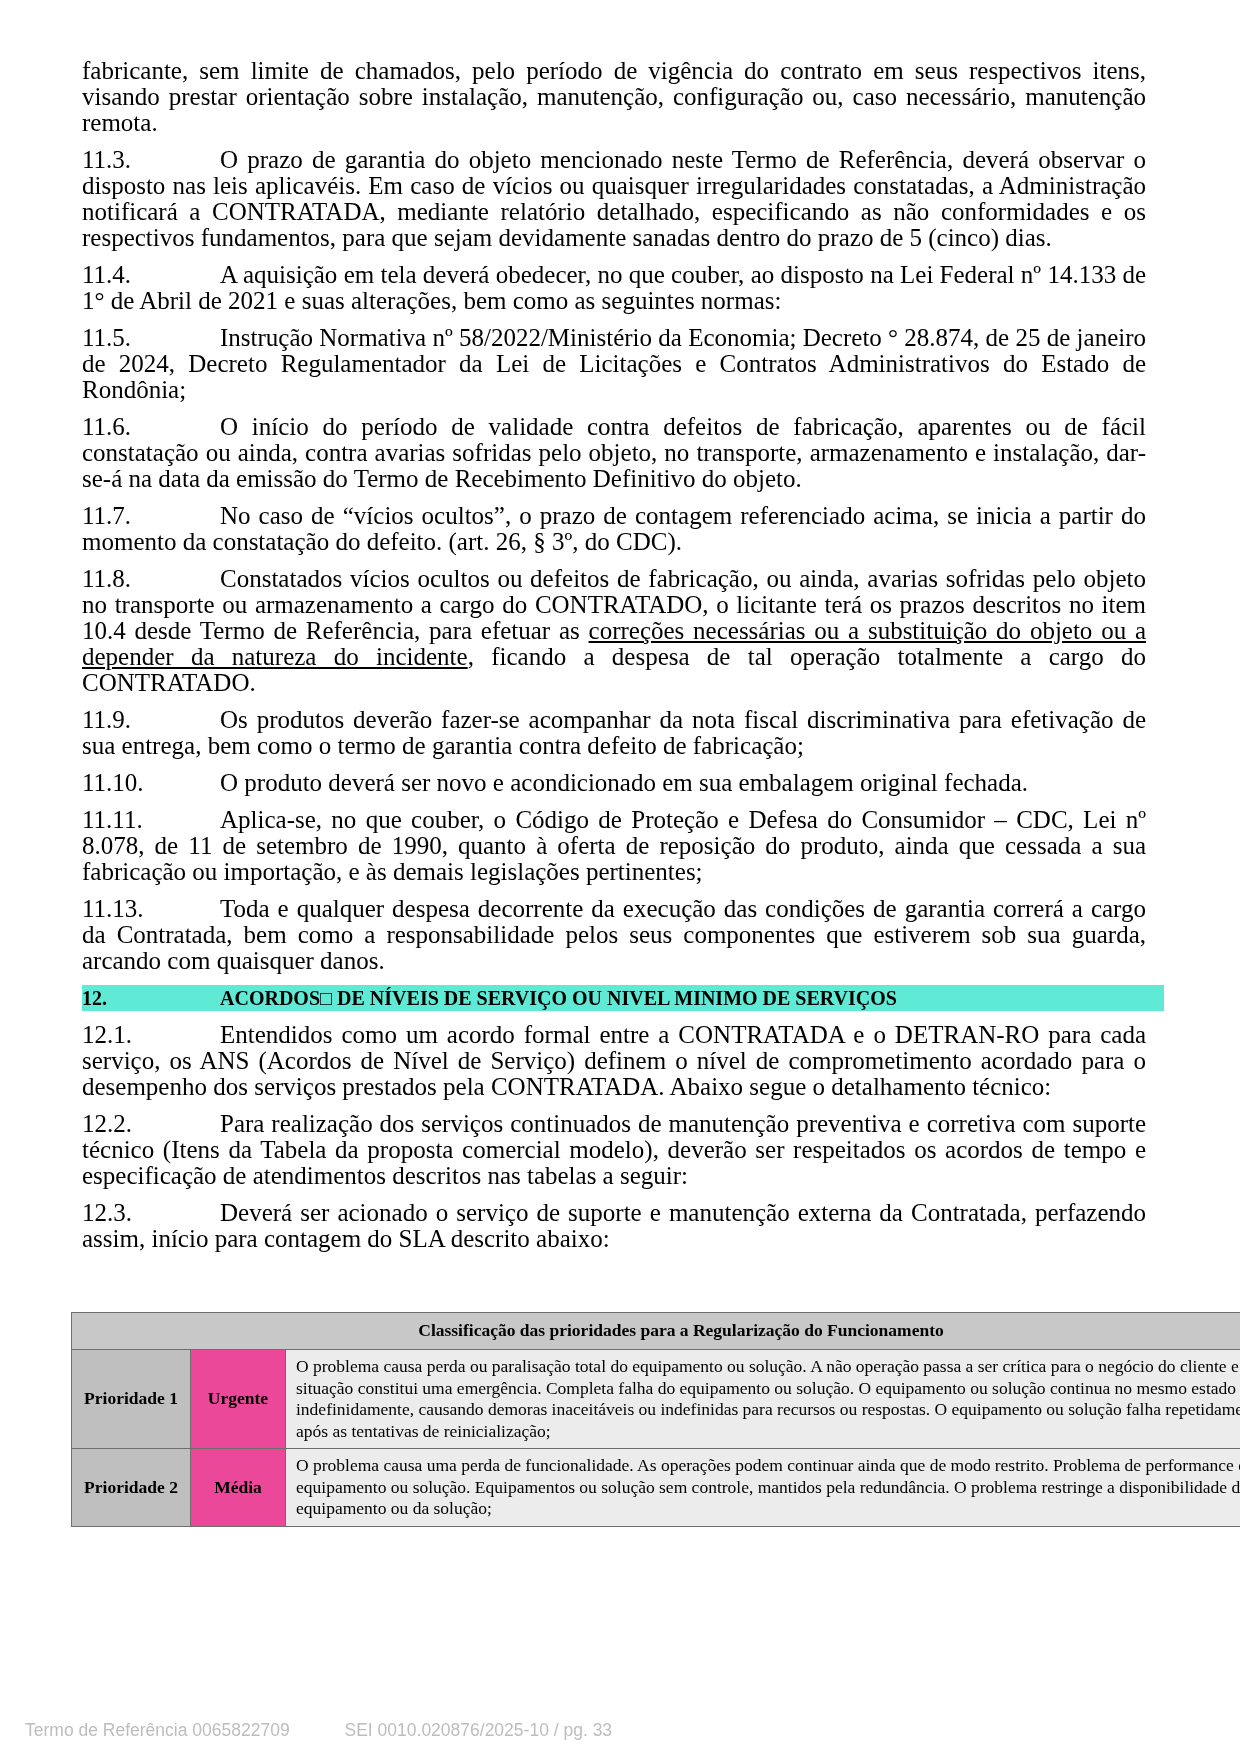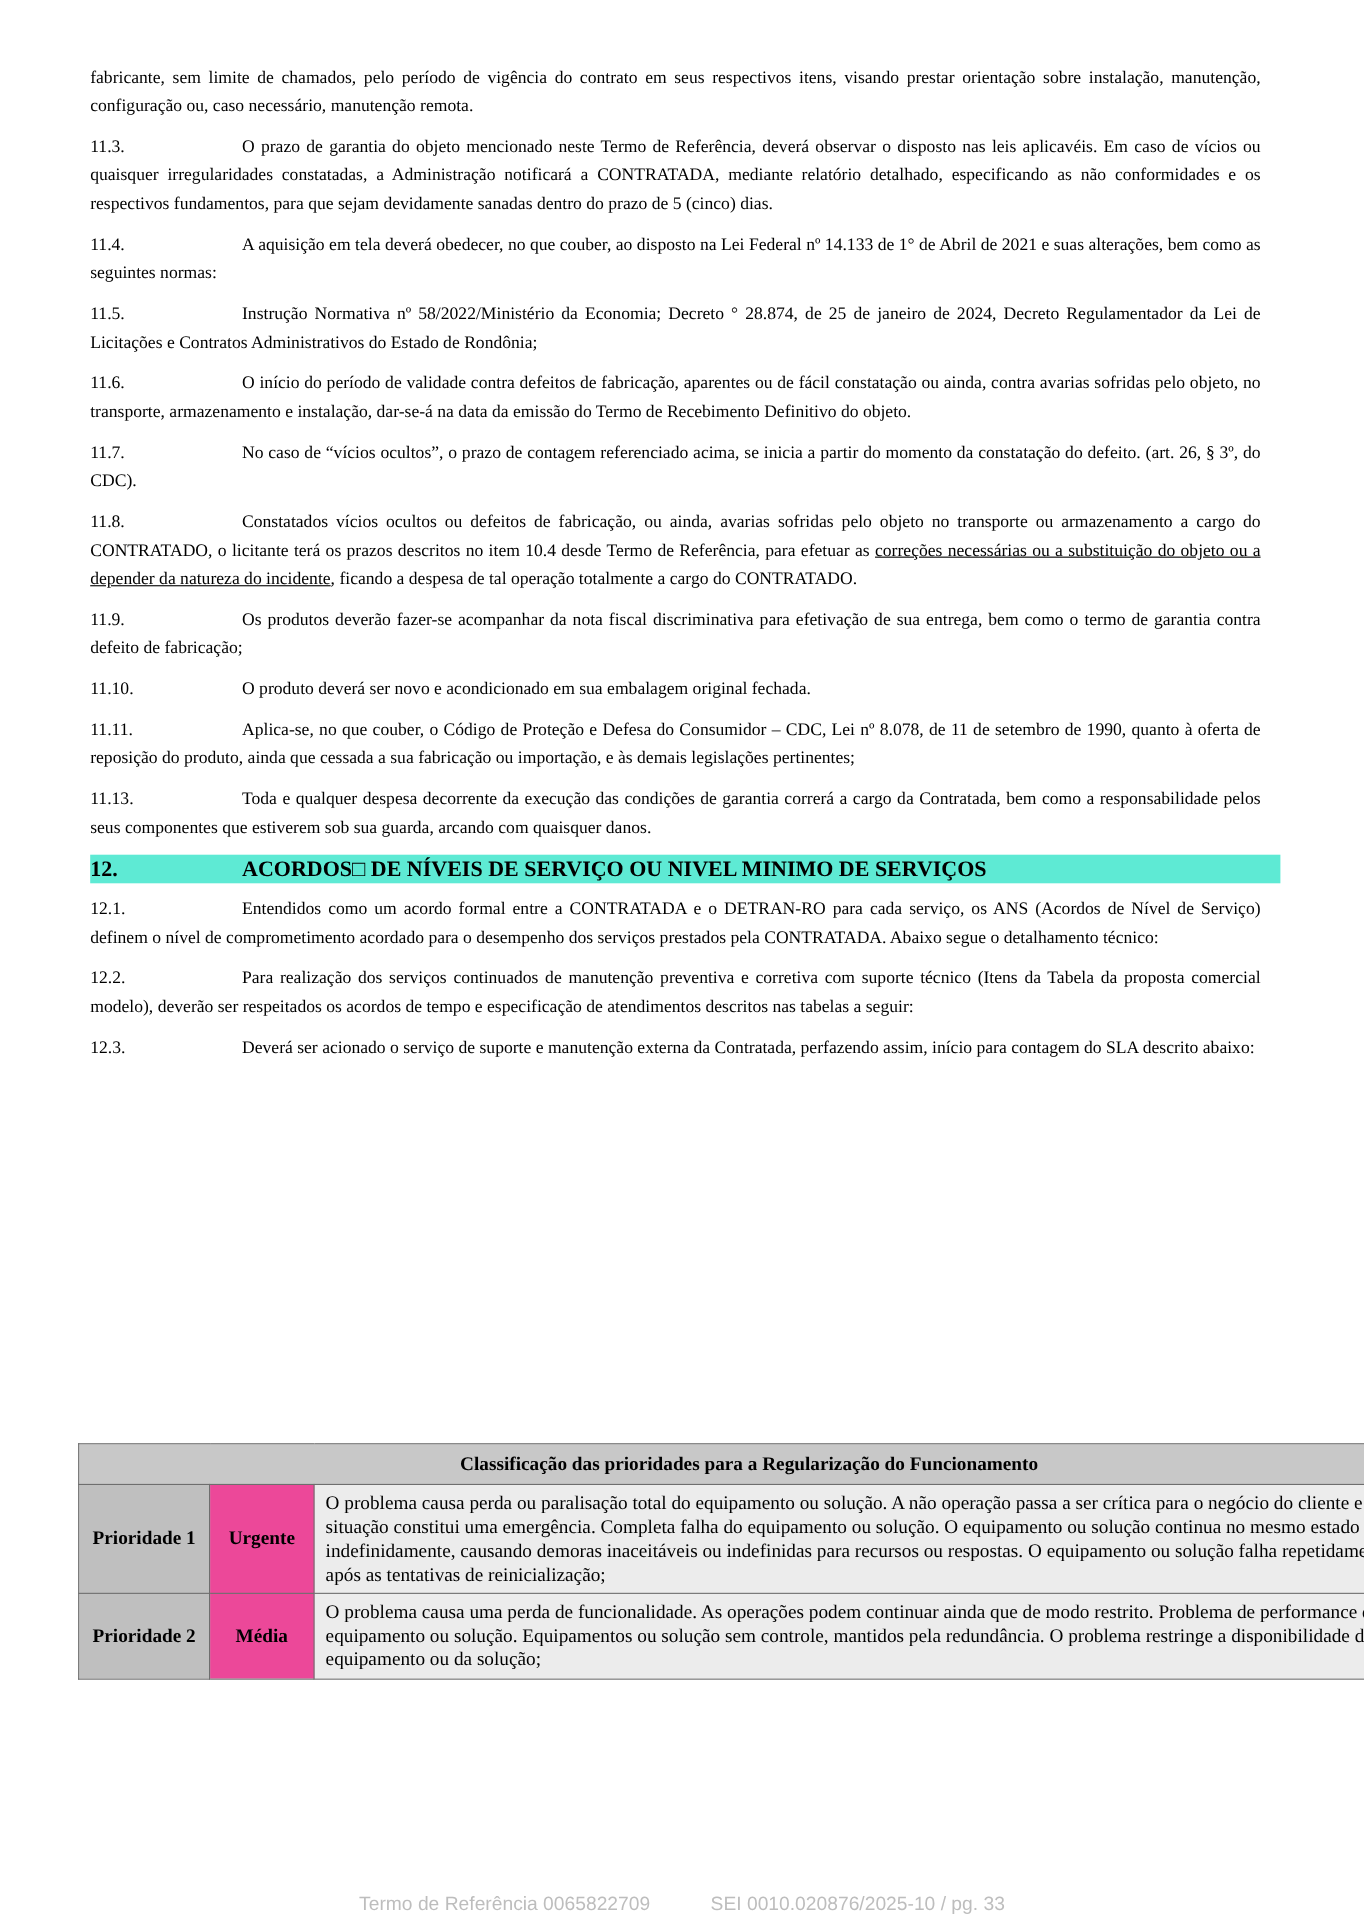--- a/index.html
+++ b/index.html
@@ -1,30 +1,30 @@
 <!DOCTYPE html>
 <html><head>
 <meta charset="utf-8">
 <style>
   html, body { margin: 0; padding: 0; background: #ffffff; }
   body { width: 1240px; height: 1755px; position: relative; overflow: hidden;
          font-family: "Liberation Serif", serif; color: #000; }
   .page { position: absolute; left: 82px; top: 58px; width: 1082px; }
-  .para { font-size: 16px; line-height: 26px; text-align: justify; margin: 0 18px 11px 0; }
+  .para { font-size: 25px; line-height: 26px; text-align: justify; margin: 0 18px 11px 0; }
   .num { display: inline-block; width: 138px; }
   .u { text-decoration: underline; font-family: Liberation Serif, serif; }
   .heading { background: #5eead4; font-size: 20px; line-height: 26px; font-weight: bold; margin: 0 0 11px 0; }
   table { position: absolute; left: 71px; top: 1312px; width: 1220px; border-collapse: collapse;
           font-size: 17.5px; line-height: 21.5px; }
   td, th { border: 1.5px solid #6e6e6e; }
   th { background: #c8c8c8; font-weight: bold; height: 34px; text-align: center; }
   td.p { background: #bfbfbf; font-weight: bold; text-align: center; width: 116px; }
   td.lvl { background: #ec4899; font-weight: bold; text-align: center; width: 92px; }
   td.desc { background: #ececec; padding: 6px 10px; vertical-align: top; }
-  .footer { position: absolute; top: 1720px; left: 0; width: 1240px; text-align: center;
+  .footer { position: absolute; top: 1720px; left: 0; width: 1240px; text-align: left;
             font-family: "Liberation Sans", sans-serif; font-size: 17.5px; color: #bdbdbd; }
   .footer span { margin: 0 25px; }
 </style>
 </head>
 <body>
 
 <div class="page">
   <p class="para"><span>fabricante, sem limite de chamados, pelo período de vigência do contrato em seus respectivos itens, visando prestar orientação sobre instalação, manutenção, configuração ou, caso necessário, manutenção remota.</span></p>
   <p class="para"><span class="num">11.3.</span><span>O prazo de garantia do objeto mencionado neste Termo de Referência, deverá observar o disposto nas leis aplicavéis. Em caso de vícios ou quaisquer irregularidades constatadas, a Administração notificará a CONTRATADA, mediante relatório detalhado, especificando as não conformidades e os respectivos fundamentos, para que sejam devidamente sanadas dentro do prazo de 5 (cinco) dias.</span></p>
   <p class="para"><span class="num">11.4.</span><span>A aquisição em tela deverá obedecer, no que couber, ao disposto na Lei Federal nº 14.133 de 1° de Abril de 2021 e suas alterações, bem como as seguintes normas:</span></p>

